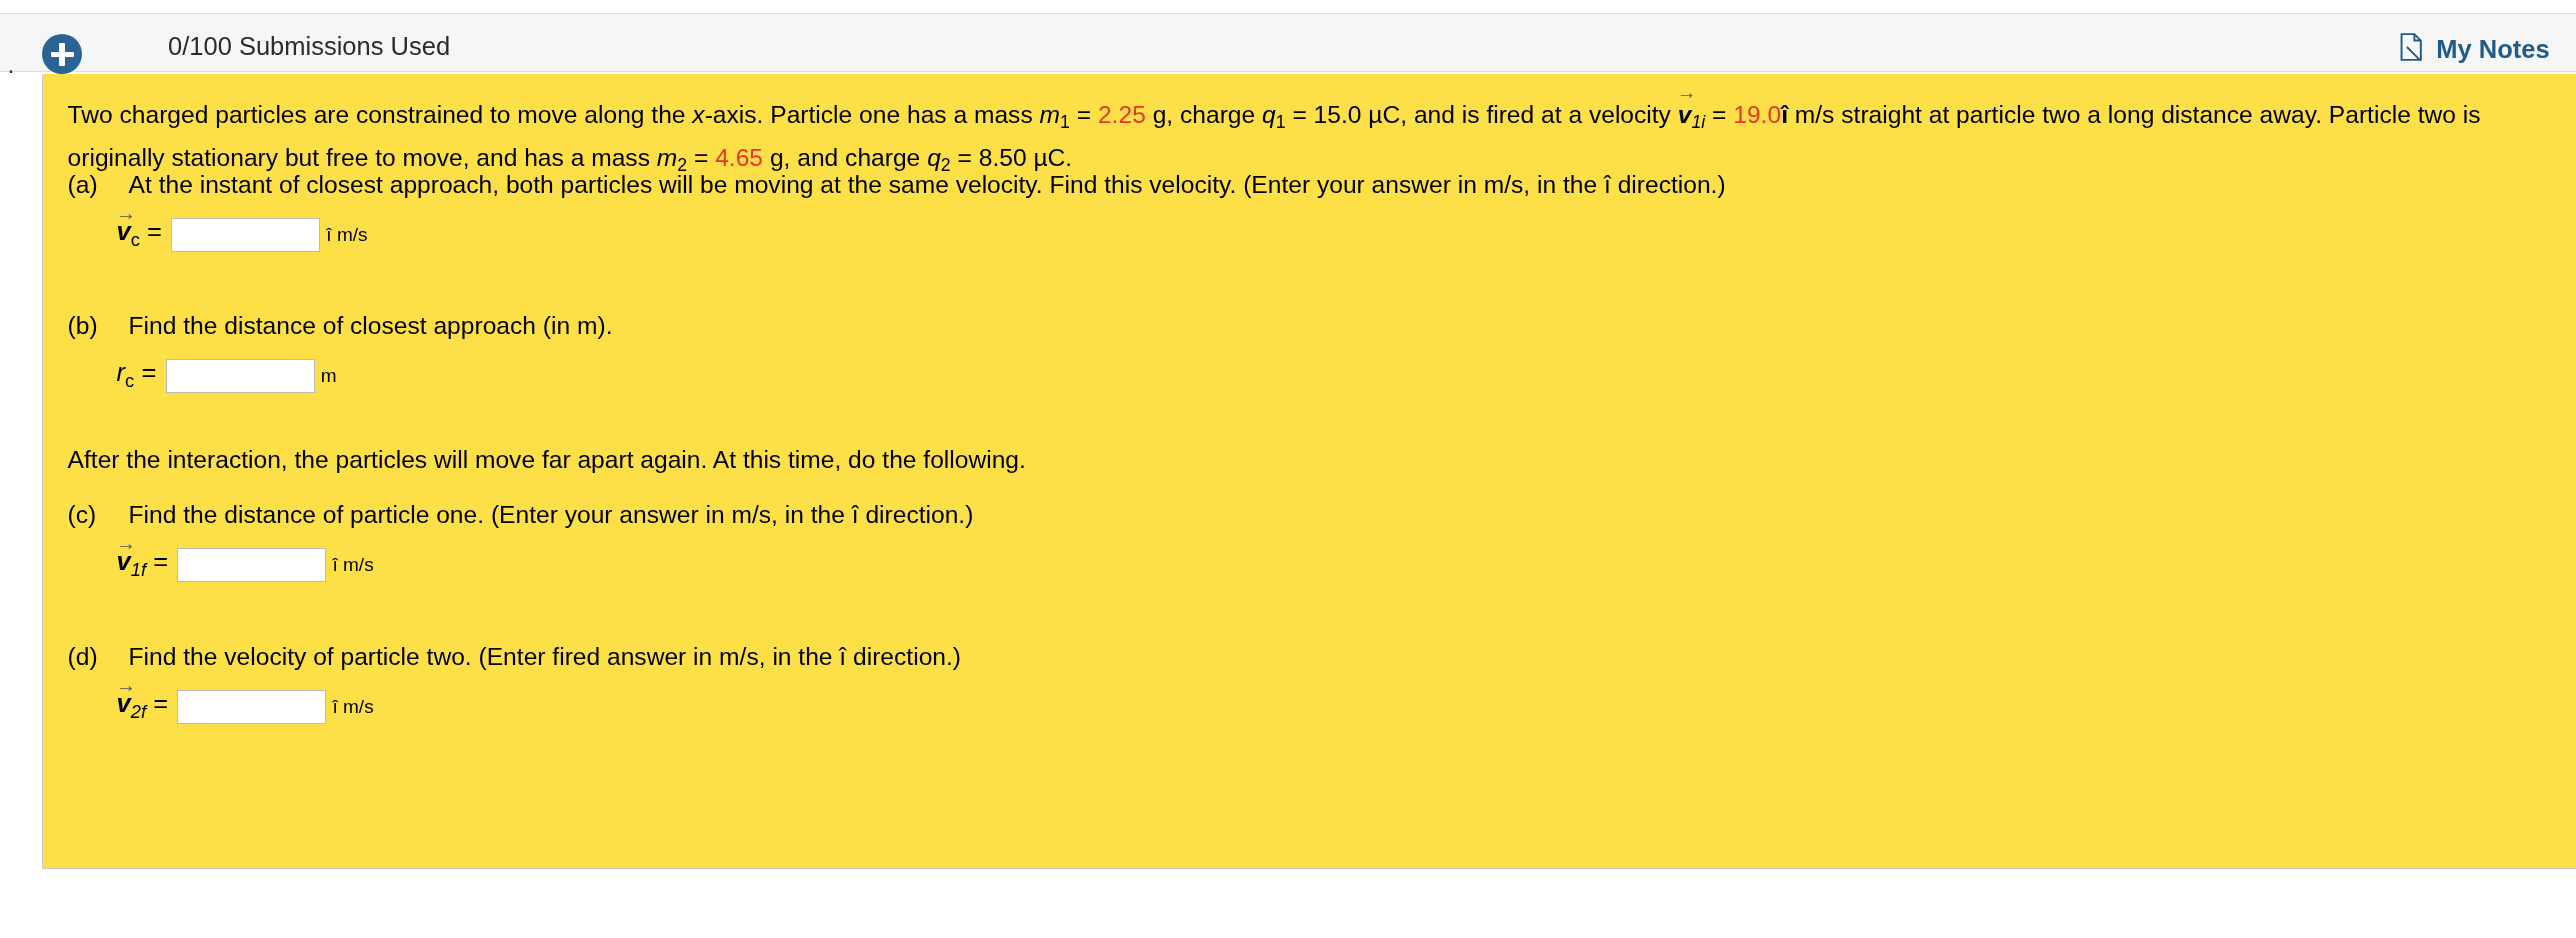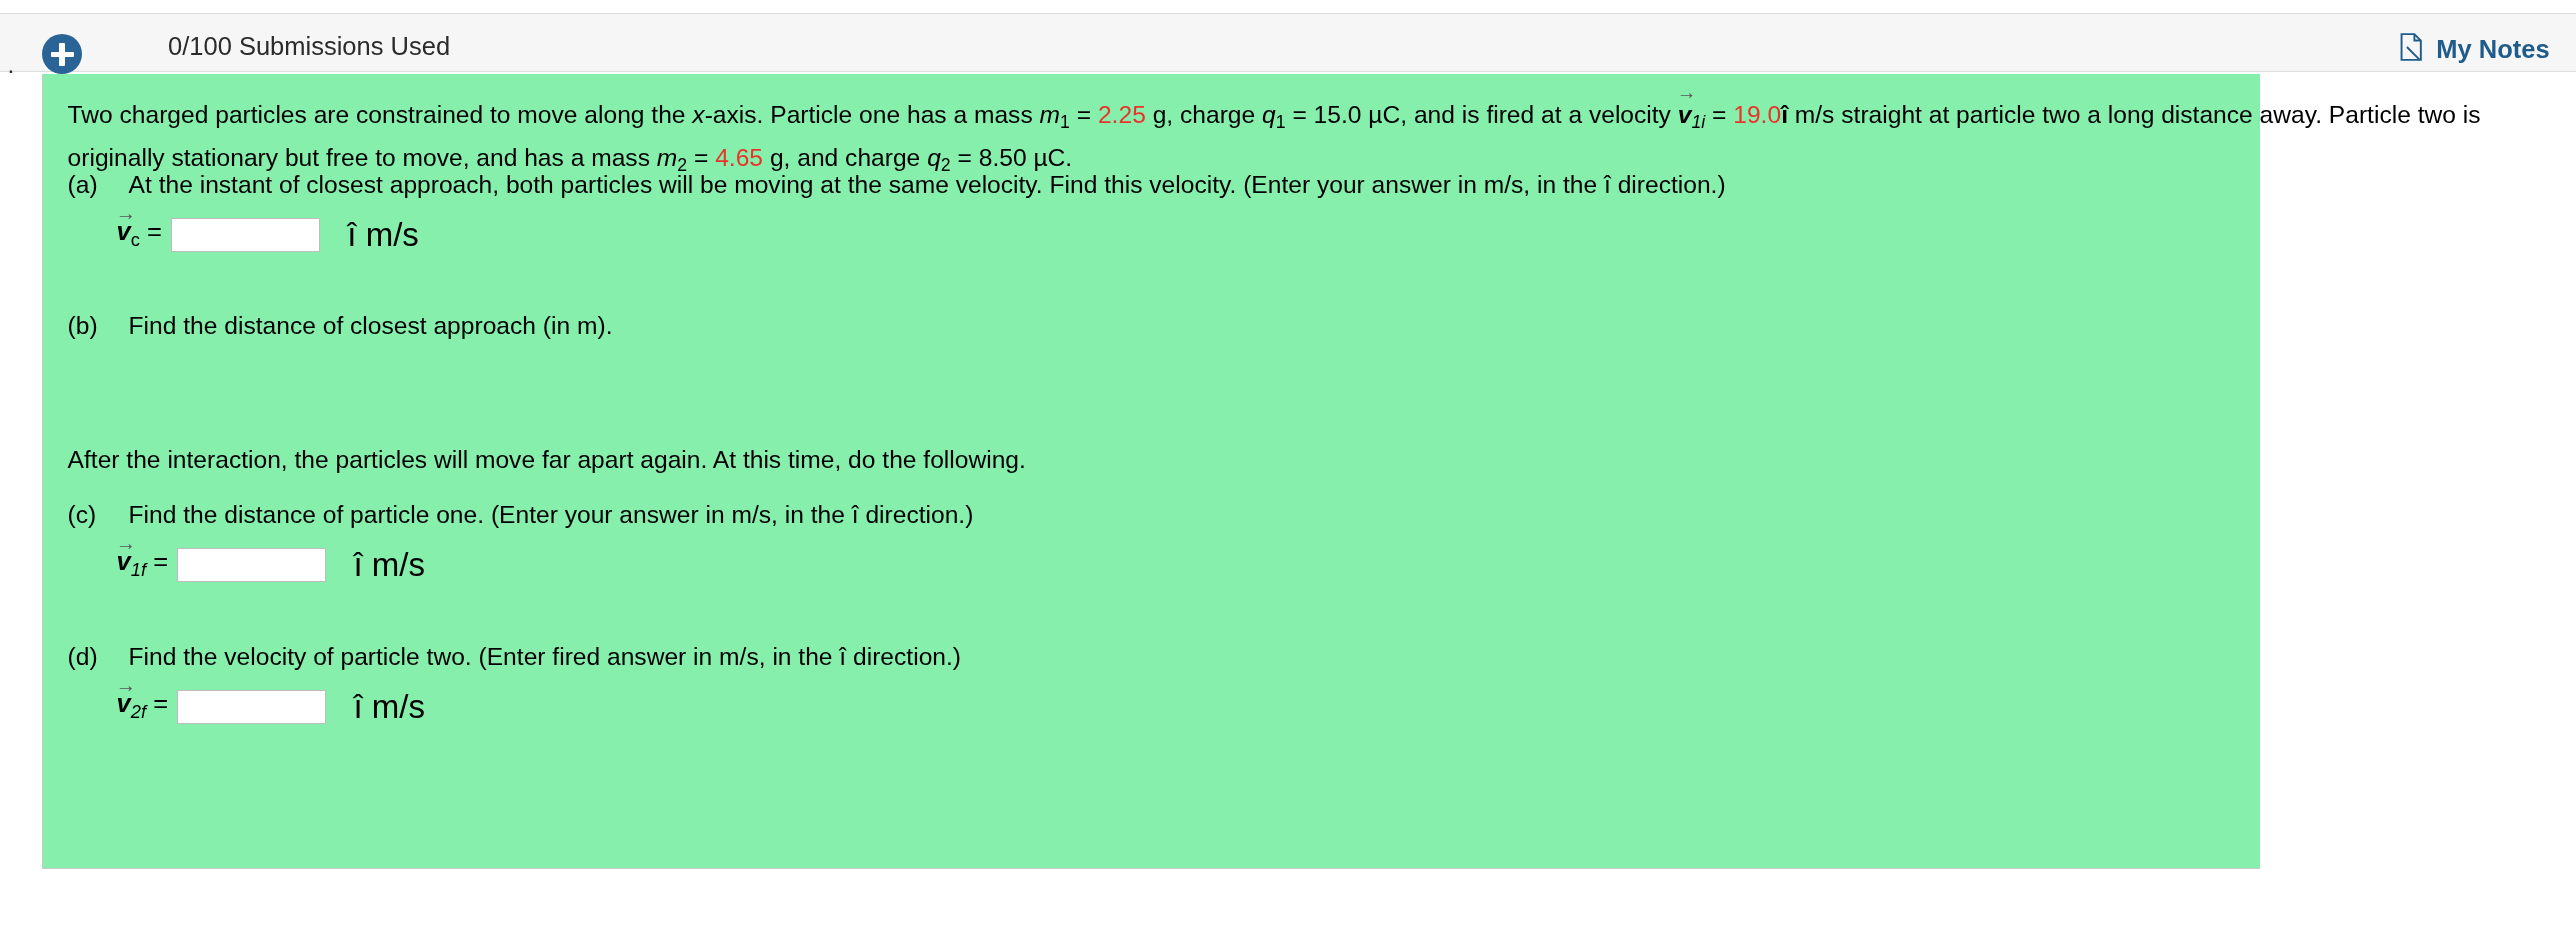--- a/index.html
+++ b/index.html
@@ -93,23 +93,23 @@
     font-weight: bold;
     color: #1f5c8b;
     white-space: nowrap;
   }
 
   
   #content-card {
     position: absolute;
     left: 42px;
     top: 74px;
-    width: 2218px;
+    width: 2534px;
     height: 795px;
-    background: #86efac;
+    background: #fde047;
     border-left: 1.9px solid #c9c9c9;
     border-bottom: 1.9px solid #c9c9c9;
     box-sizing: border-box;
   }
 
   .body-text {
     position: absolute;
     font-size: 24.6px;
     line-height: 36px;
     color: #000000;
@@ -195,23 +195,23 @@
     border: 0.9px solid #bdbdbd;
     background: #ffffff;
     box-sizing: border-box;
     font-family: "Liberation Sans", sans-serif;
     font-size: 21px;
     padding: 0 4.7px;
     color: #000;
     outline: none;
   }
   .answer-unit {
-    font-size: 33px;
+    font-size: 19px;
     line-height: 28px;
-    margin-left: 27px;
+    margin-left: 6px;
     white-space: nowrap;
   }
 
   #part-a { top: 93px; }
   #part-b { top: 234px; }
   #after-text { left: 24.6px; top: 368px; }
   #part-c { top: 423px; }
   #part-d { top: 565px; }
 </style>
 </head>
@@ -255,20 +255,25 @@
         <input class="answer-input" type="text" value="" style="">
         <span class="answer-unit">î m/s</span>
       </div>
     </div>
 
     <div id="part-b" class="part">
       <div class="part-row">
         <span class="part-letter">(b)</span>
         <span class="part-prompt">Find the distance of closest approach (in m).</span>
       </div>
+      <div class="answer-row">
+        <span class="answer-label"><span class="ital">r</span><sub>c</sub>&nbsp;<span>=</span></span>
+        <input class="answer-input" type="text" value="" style="">
+        <span class="answer-unit">m</span>
+      </div>
     </div>
 
     <div id="after-text" class="body-text">After the interaction, the particles will move far apart again. At this time, do the following.</div>
 
     <div id="part-c" class="part">
       <div class="part-row">
         <span class="part-letter">(c)</span>
         <span class="part-prompt">Find the distance of particle one. (Enter your answer in m/s, in the î direction.)</span>
       </div>
       <div class="answer-row">

